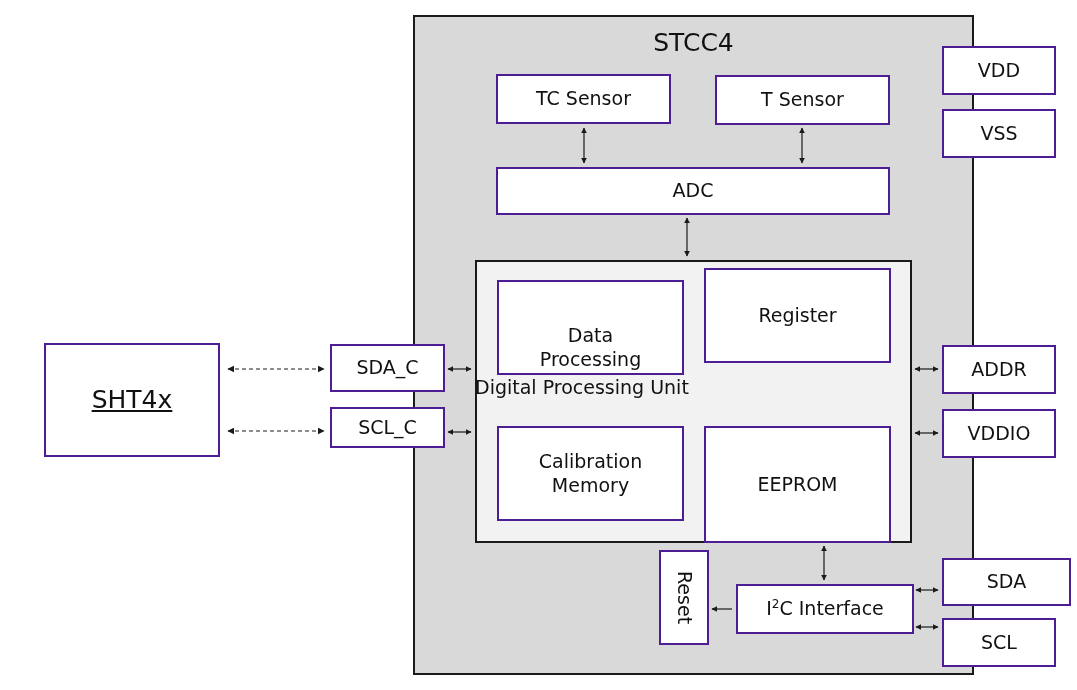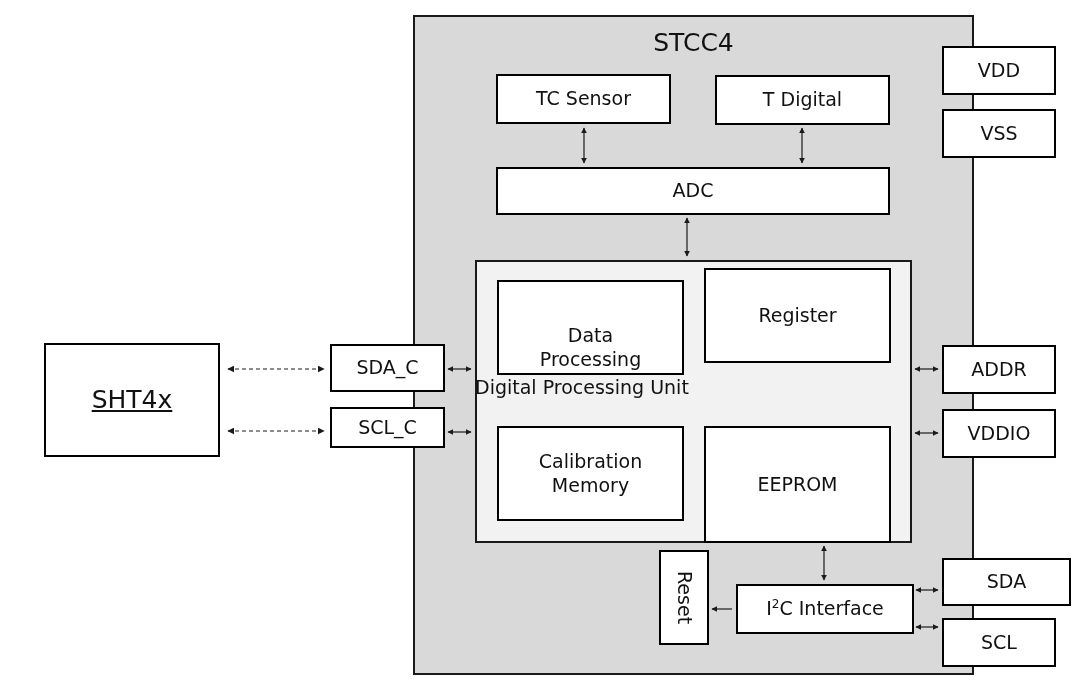--- a/index.html
+++ b/index.html
@@ -1,18 +1,18 @@
 <!DOCTYPE html>
 <html><head>
 <meta charset="utf-8">
 <style>
   html, body { margin:0; padding:0; background:#ffffff; }
   body { width:1077px; height:690px; position:relative; overflow:hidden;
          font-family:"DejaVu Sans", "Liberation Sans", sans-serif; color:#111; }
-  .box { position:absolute; box-sizing:border-box; border:2px solid #000000; background:#fff;
+  .box { position:absolute; box-sizing:border-box; border:2px solid #4c1d95; background:#fff;
          display:flex; align-items:center; justify-content:center; text-align:center; }
   .lbl { font-size:19px; line-height:1.25; }
   #chip { position:absolute; left:413px; top:15px; width:561px; height:660px; box-sizing:border-box;
           border:2px solid #1a1a1a; background:#d9d9d9; }
   #chip-title { position:absolute; left:413px; top:28px; width:561px; text-align:center; font-size:25px; }
   #dpu { position:absolute; left:475px; top:260px; width:437px; height:283px; box-sizing:border-box;
          border:2px solid #1a1a1a; background:#f2f2f2; }
   #dpu-title { position:absolute; left:475px; top:376px; width:437px; text-align:left; font-size:19px; }
   .vert { writing-mode:vertical-rl; }
   svg#wires { position:absolute; left:0; top:0; }
@@ -55,21 +55,21 @@
   <line x1="916" y1="627" x2="938" y2="627" stroke="#1a1a1a" stroke-width="1.2" marker-start="url(#ah)" marker-end="url(#ah)"></line>
 
   <line x1="228" y1="369" x2="324" y2="369" stroke="#1a1a1a" stroke-width="1" stroke-dasharray="4,3" marker-start="url(#ahb)" marker-end="url(#ahb)"></line>
   <line x1="228" y1="431" x2="324" y2="431" stroke="#1a1a1a" stroke-width="1" stroke-dasharray="4,3" marker-start="url(#ahb)" marker-end="url(#ahb)"></line>
 </svg>
 
 <div class="box" style="left:496px;top:74px;width:175px;height:50px;">
   <span class="lbl">TC Sensor</span>
 </div>
 <div class="box" style="left:715px;top:75px;width:175px;height:50px;">
-  <span class="lbl">T Digital</span>
+  <span class="lbl">T Sensor</span>
 </div>
 <div class="box" style="left:496px;top:167px;width:394px;height:48px;">
   <span class="lbl">ADC</span>
 </div>
 
 <div id="dpu"></div>
 <div id="dpu-title">Digital Processing Unit</div>
 
 <div class="box" style="left:497px;top:280px;width:187px;height:95px;">
   <span class="lbl" style="width:120px;margin-top:40px;">Data Processing</span>

